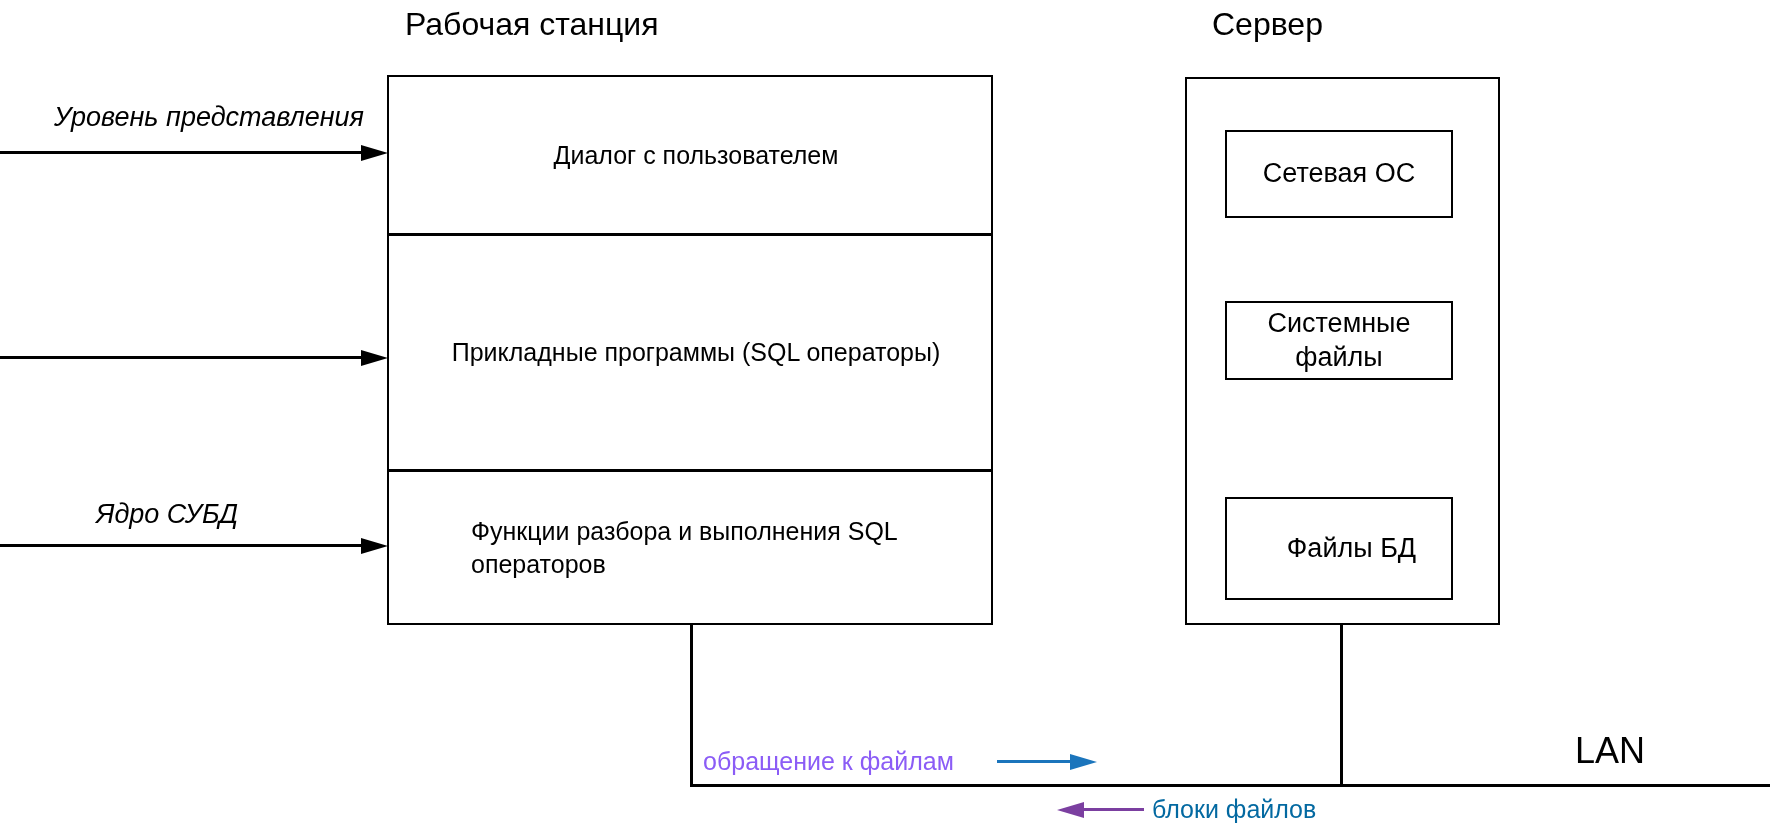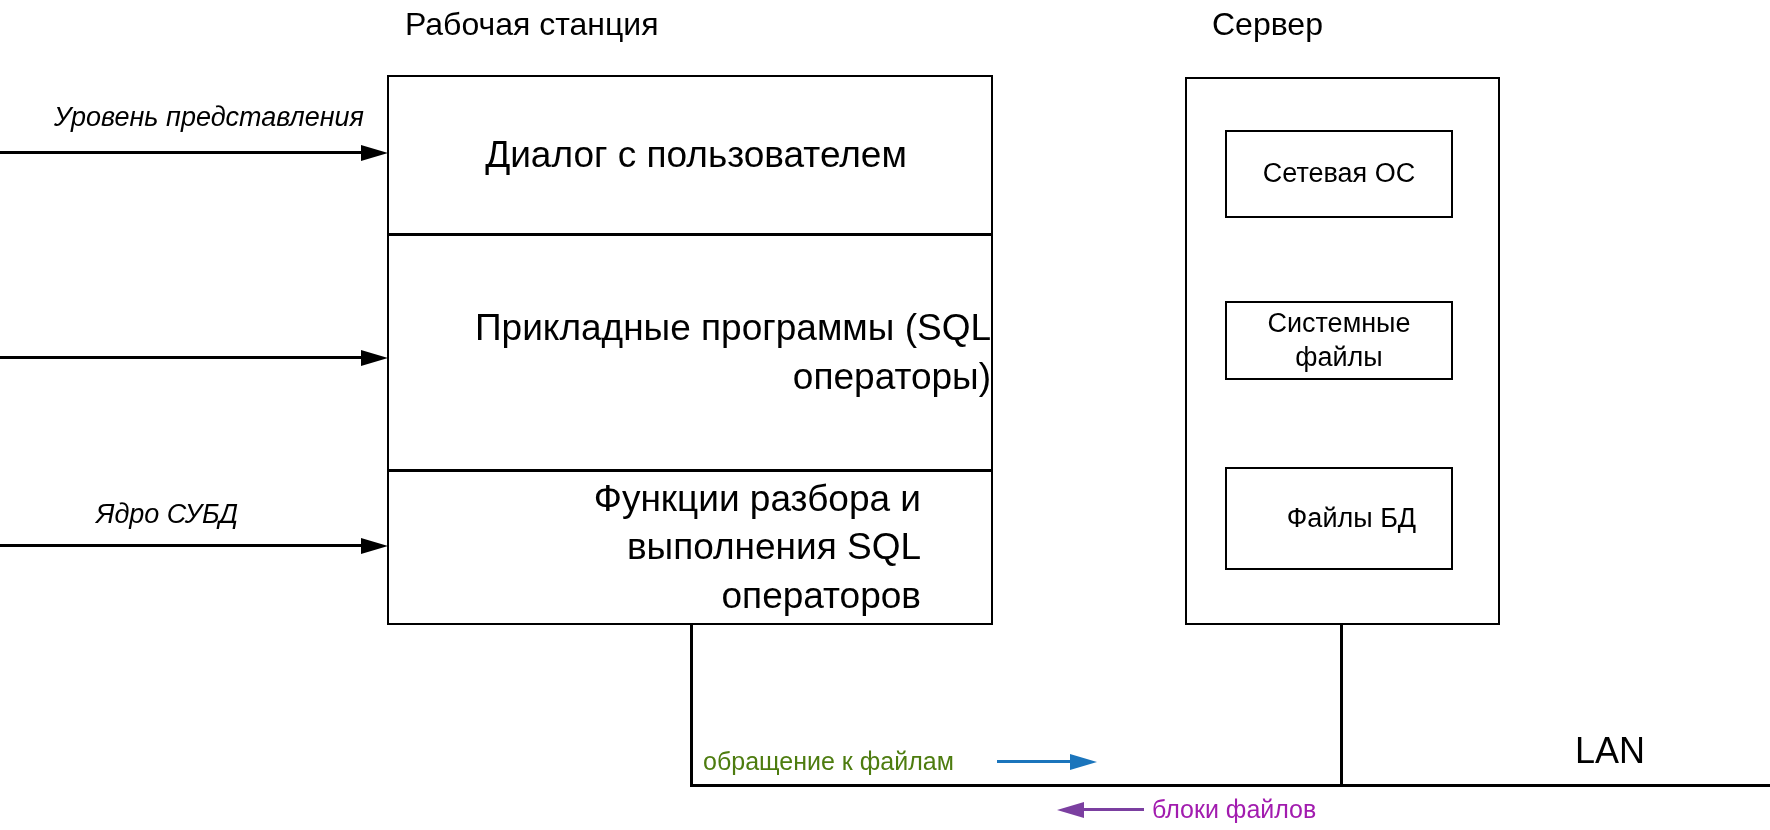--- a/index.html
+++ b/index.html
@@ -11,40 +11,40 @@
   .ws-title { left:405px; top:6px; }
   .sv-title { left:1212px; top:6px; }
 
   
   .ws-box {
     position:absolute; left:387px; top:75px; width:606px; height:550px;
     border:2px solid #000; box-sizing:border-box; display:flex; flex-direction:column;
   }
   .ws-section {
     display:flex; align-items:center; justify-content:center;
-    text-align:right; font-size:37px; line-height:1.3;padding-left:12px;
+    text-align:left; font-size:25px; line-height:1.3;padding-left:12px;
   }
   .ws-section.s1 { height:156px; border-bottom:3px solid #000; }
   .ws-section.s2 { height:233px; border-bottom:3px solid #000; }
   .ws-section.s3 { flex:1 1 auto; }
   .ws-section.s3 .txt { max-width:450px; }
 
   
   .sv-box {
     position:absolute; left:1185px; top:77px; width:315px; height:548px;
     border:2px solid #000; box-sizing:border-box;
   }
   .sv-inner {
     position:absolute; left:38px; width:228px; border:2px solid #000; box-sizing:border-box;
     display:flex; align-items:center; justify-content:center; text-align:center;
     font-size:27px; line-height:1.25;
   }
   .sv-inner.b1 { top:51px;  height:88px; }
   .sv-inner.b2 { top:222px; height:79px; }
-  .sv-inner.b3 { top:388px; height:103px;padding-left:25px; }
+  .sv-inner.b3 { top:418px; height:103px;padding-left:25px; }
 
   
   .side-label { position:absolute; font-style:italic; font-size:27px; white-space:nowrap; }
   .side-label.l1 { left:13px; top:102px;margin-left:41px; }
   .side-label.l2 { left:67px; top:307px; }
   .side-label.l3 { left:96px; top:499px; }
 
   
   .h-line { position:absolute; height:3px; background:#000; }
   .v-line { position:absolute; width:3px; background:#000; }
@@ -121,21 +121,21 @@
   <div class="h-line a2"></div>
   <div class="tri-right a2h"></div>
   <div class="h-line a3"></div>
   <div class="tri-right a3h"></div>
 
   <div class="v-line v1"></div>
   <div class="v-line v2"></div>
   <div class="h-line lan-line"></div>
   <div class="lan-label">LAN</div>
 
-  <div class="note blue-text" style="color: #4d7c0f;">обращение к файлам</div>
+  <div class="note blue-text" style="color: #8b5cf6;">обращение к файлам</div>
   <div class="h-line blue-line" style="background: rgb(27, 117, 188);"></div>
   <div class="tri-right blue-head" style="border-left-color: rgb(27, 117, 188);"></div>
 
   <div class="tri-left purple-head" style="border-right-color: rgb(123, 63, 160);"></div>
   <div class="h-line purple-line" style="background: rgb(123, 63, 160);"></div>
-  <div class="note purple-text" style="color: #a21caf;">блоки файлов</div>
+  <div class="note purple-text" style="color: #0369a1;">блоки файлов</div>
 
 </div>
 
 </body></html>

